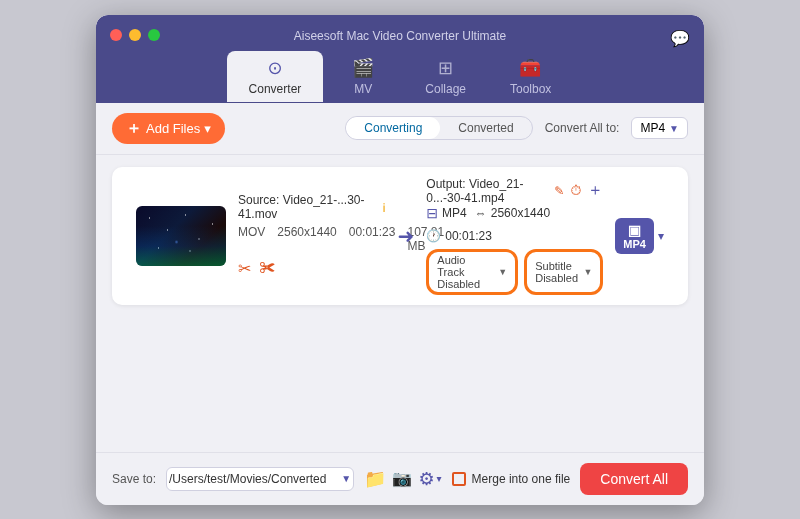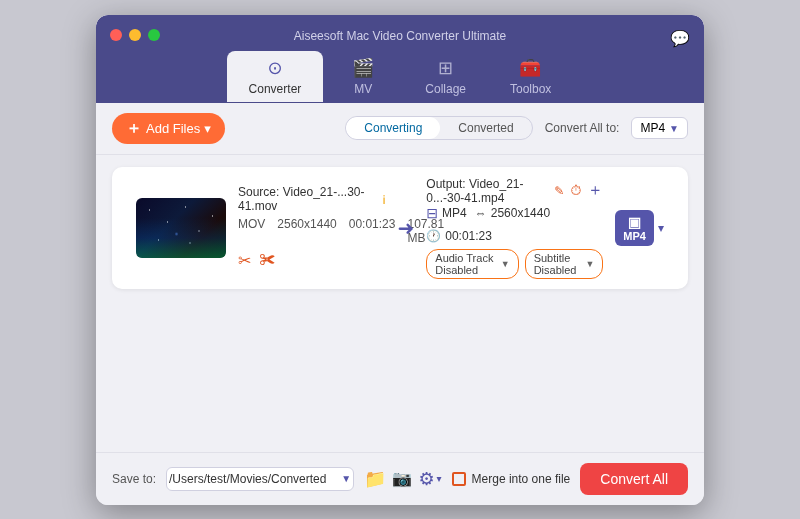--- a/index.html
+++ b/index.html
@@ -246,21 +246,21 @@
       gap: 4px;
       font-size: 12px;
       color: #333;
     }
     .output-badge-icon { color: #5555aa; font-size: 14px; }
     .output-select {
       display: flex;
       align-items: center;
       gap: 4px;
       background: white;
-      border: 1px solid #f97316;
+      border: 3px solid #f97316;
       border-radius: 12px;
       padding: 2px 8px;
       font-size: 11px;
       color: #444;
       cursor: pointer;
     }
     .output-select .arrow { color: #666; font-size: 9px; }
     .convert-btn-area {
       flex-shrink: 0;
       display: flex;

